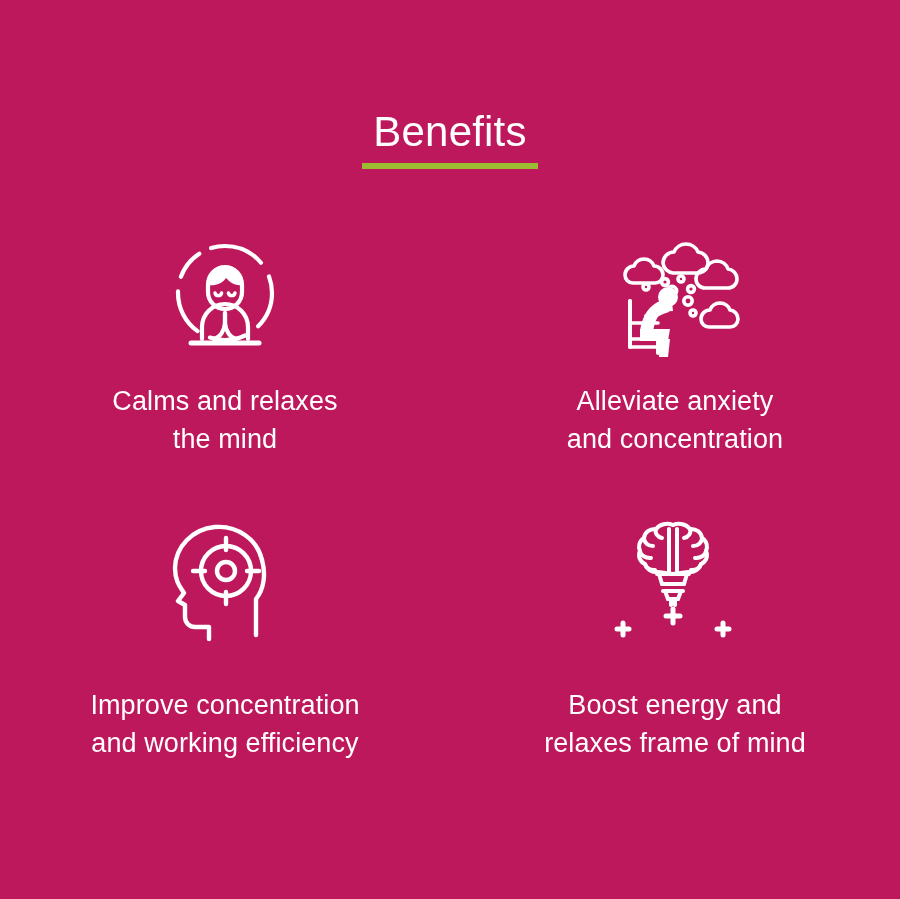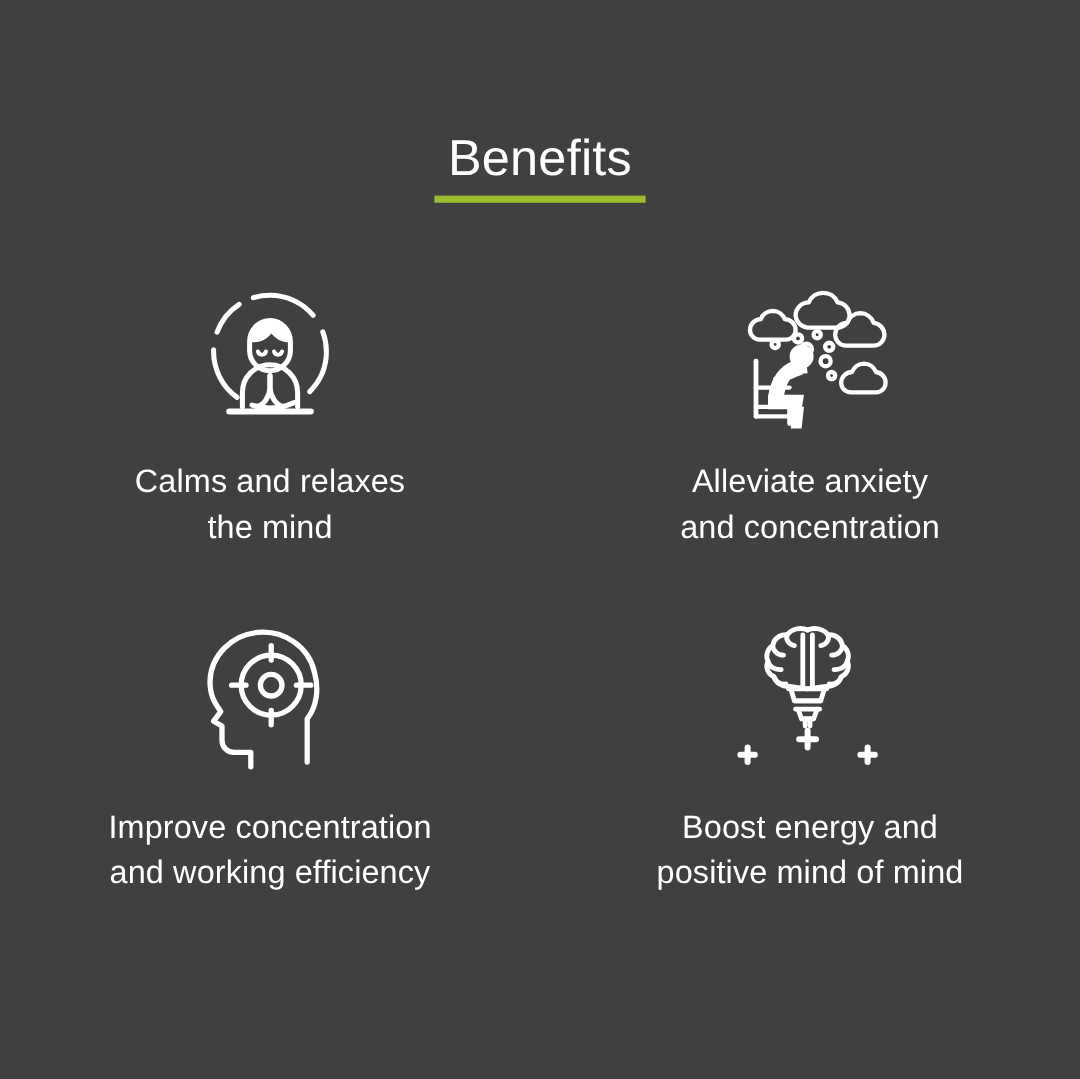--- a/index.html
+++ b/index.html
@@ -12,21 +12,21 @@
     overflow: hidden;
     background: #551A82;
     font-family: "Liberation Sans", sans-serif;
     -webkit-font-smoothing: antialiased;
   }
 
   .poster {
     position: relative;
     width: 900px;
     height: 899px;
-    background: #404040;
+    background: #be185d;
     box-sizing: border-box;
   }
 
   
   .title-block {
     position: absolute;
     top: 108px;
     left: 0;
     width: 900px;
     text-align: center;
@@ -72,21 +72,21 @@
     color: #FFFFFF;
     font-size: 27px;
     line-height: 38px;
     font-weight: 400;
     text-align: center;
     letter-spacing: 0.1px;
     white-space: pre-line;
     margin-top: 8px;
   }
   .cell-r1 .cell-label { margin-top: 10px; }
-  .cell-r2 .cell-label { margin-top: 18px; }
+  .cell-r2 .cell-label { margin-top: 34px; }
 
   svg { display: block; overflow: visible; }
 </style>
 </head>
 <body>
 
 <div class="poster">
 
   <div class="title-block">
     <span class="title-text">Benefits</span>
@@ -229,17 +229,17 @@
             <path d="M68 98 v14"></path>
               <path d="M61 105 h14"></path>
             <path d="M18 112 v12"></path>
               <path d="M12 118 h12"></path>
             <path d="M118 112 v12"></path>
               <path d="M112 118 h12"></path>
           </g>
         </svg>
       </div>
       <div class="cell-label">Boost energy and
-positive mind of mind</div>
+relaxes frame of mind</div>
     </div>
 
   </div>
 </div>
 
 </body></html>

